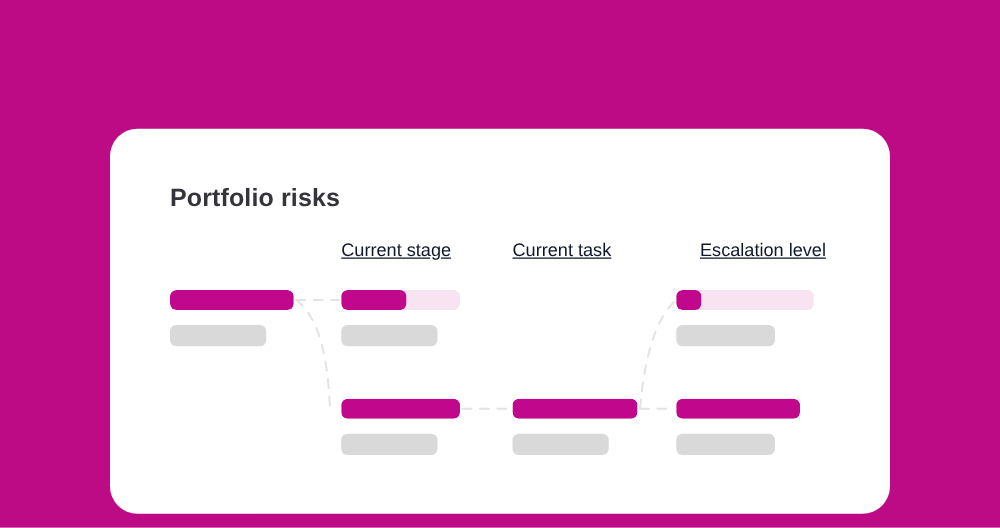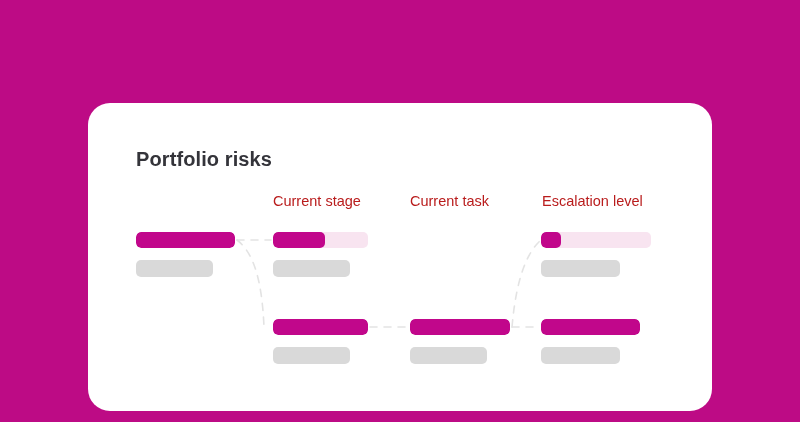--- a/index.html
+++ b/index.html
@@ -36,26 +36,27 @@
     font-size: 20px;
     font-weight: 600;
     color: #34343a;
     letter-spacing: 0.1px;
     white-space: nowrap;
   }
   .col-head {
     position: absolute;
     top: 90px;
     font-size: 14.5px;
-    color: #b91c1c;
+    color: #0f172a;
     white-space: nowrap;
+    text-decoration: underline;
   }
   .col-head.c1 { left: 185px; }
   .col-head.c2 { left: 322px; }
-  .col-head.c3 { left: 454px; }
+  .col-head.c3 { left: 472px; }
 
   .connectors {
     position: absolute;
     left: 0;
     top: 0;
     width: 624px;
     height: 308px;
     pointer-events: none;
   }
 

